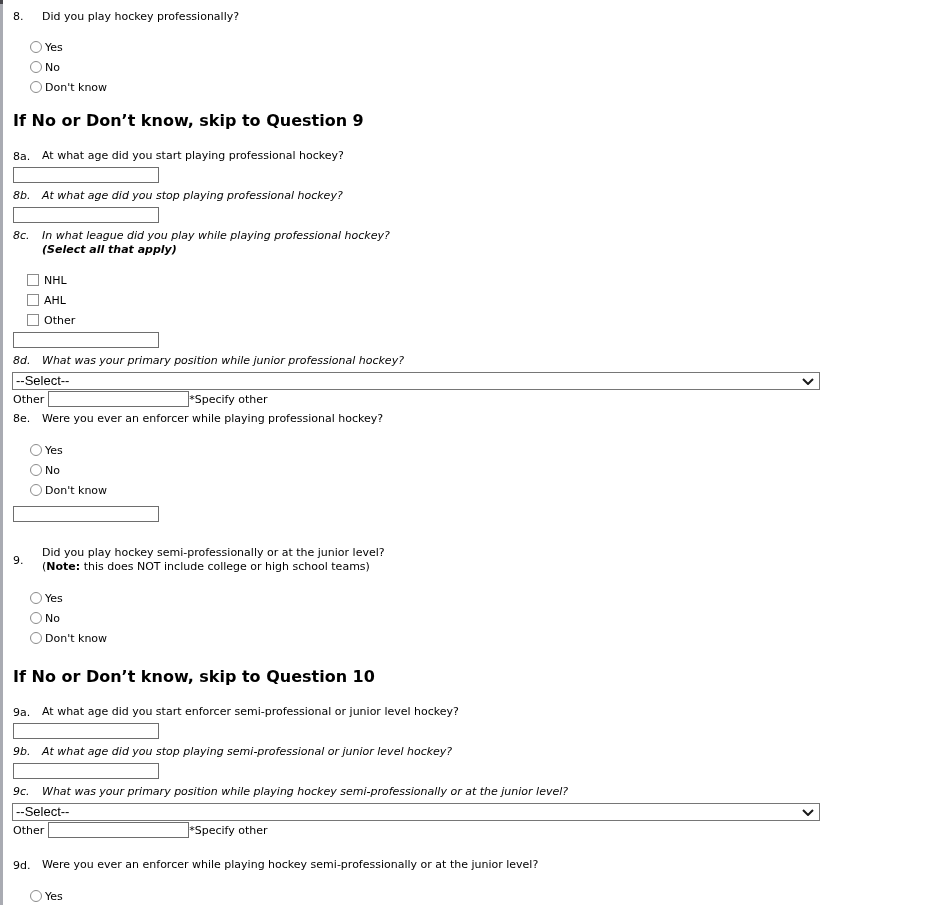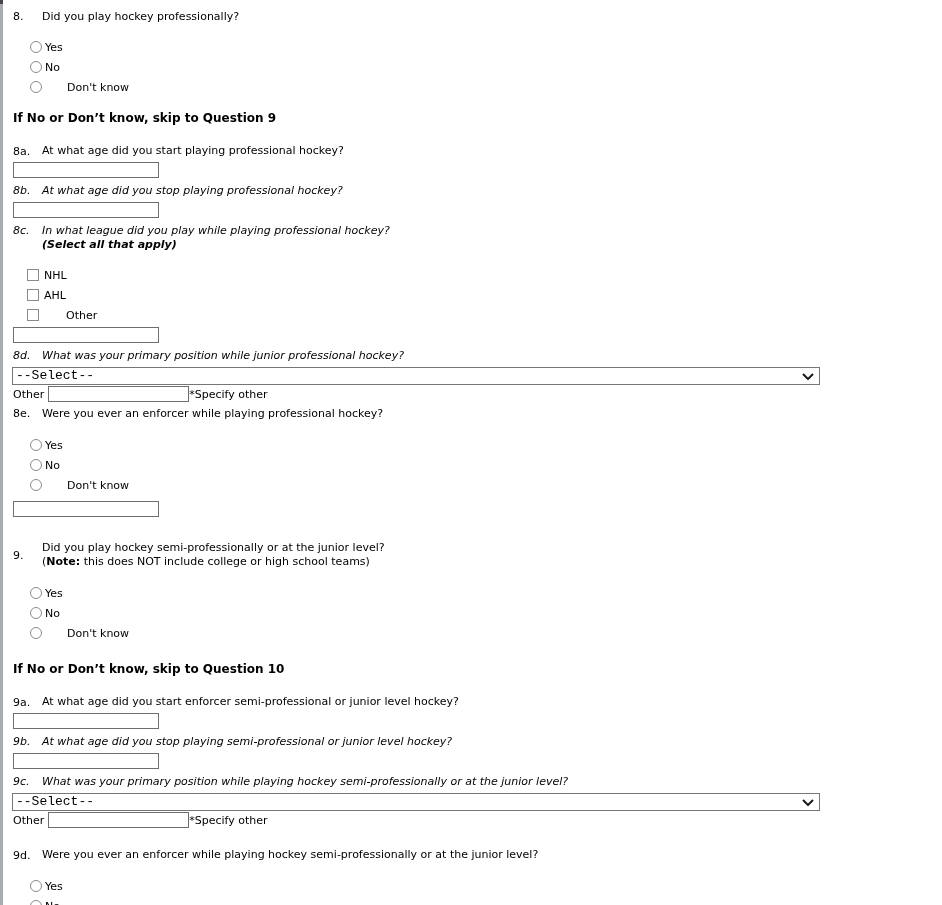--- a/index.html
+++ b/index.html
@@ -18,21 +18,21 @@
   .content { position:absolute; left:13px; top:10px; width:915px; }
 
   .q-row { display:flex; }
   .q-num { width:29px; flex-shrink:0; }
   .q-text { line-height:14px; }
   .q-row.v-center { align-items:center; }
 
   .opt-group { margin-left:17px; }
   .cb-group  { margin-left:14px; }
   .opt { display:flex; height:14px; margin-bottom:6px; }
-  .opt:last-child { margin-bottom:0;gap:22px; }
+  .opt:last-child { margin-bottom:0; }
 
   input.radio {
     -webkit-appearance:none; appearance:none;
     width:12px; height:12px; border:1px solid #8b8b8b; border-radius:50%;
     background:#fff; margin:0 3px 0 0; flex-shrink:0;
   }
   input.checkbox {
     -webkit-appearance:none; appearance:none;
     width:12px; height:12px; border:1px solid #8b8b8b;
     background:#fff; margin:0 5px 0 0; flex-shrink:0;
@@ -40,29 +40,29 @@
 
   input.ti {
     width:146px; height:16px;
     border:1px solid #6e6e6e; border-radius:0;
     background:#fff; padding:0 2px;
     font-family:"DejaVu Sans", sans-serif; font-size:11px;
     display:block;
   }
   input.ti.other-ti { width:141px; display:inline-block; }
 
-  .skip-note { font-weight:bold; font-size:12px; }
+  .skip-note { font-weight:bold; font-size:16px; }
 
   .selwrap { position:relative; width:808px; margin-left:-1px; }
   select.sel {
     -webkit-appearance:none; appearance:none;
     width:100%; height:18px;
     border:1px solid #767676; border-radius:0;
     background:#fff; padding:0 18px 1px 3px;
-    font-family:Liberation Mono, monospace; font-size:13px; color:#000;
+    font-family:Liberation Sans, sans-serif; font-size:13px; color:#000;
   }
   .chev { position:absolute; right:6px; top:6px; pointer-events:none; }
 
   .other-row { display:flex; align-items:center; height:18px; }
   .other-row .lbl { margin-right:4px; }
 
   .bold { font-weight:bold; }
   .mt4  { margin-top:4px; }
   .mt5  { margin-top:19px;align-items:flex-end; }
   .mt6  { margin-top:6px;font-style:italic; }

